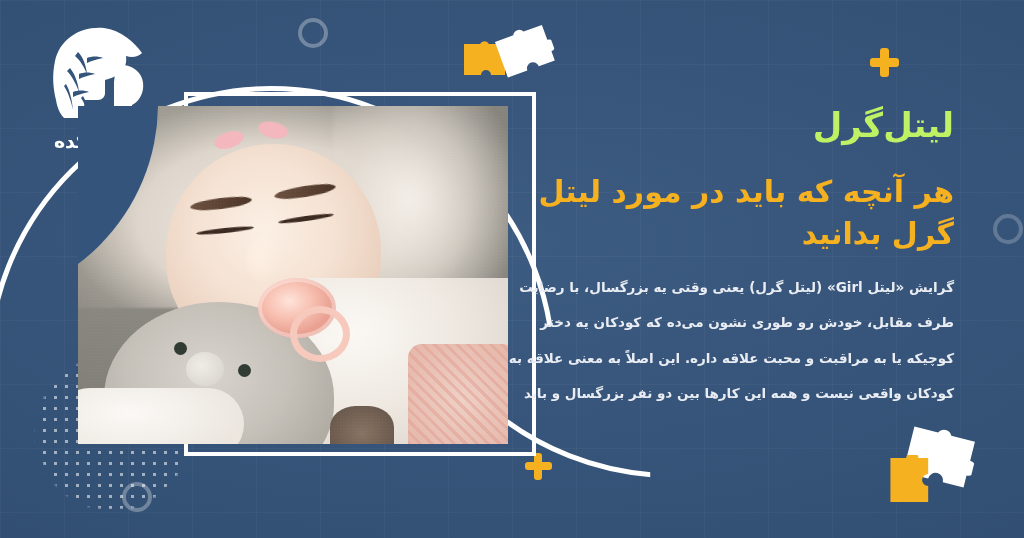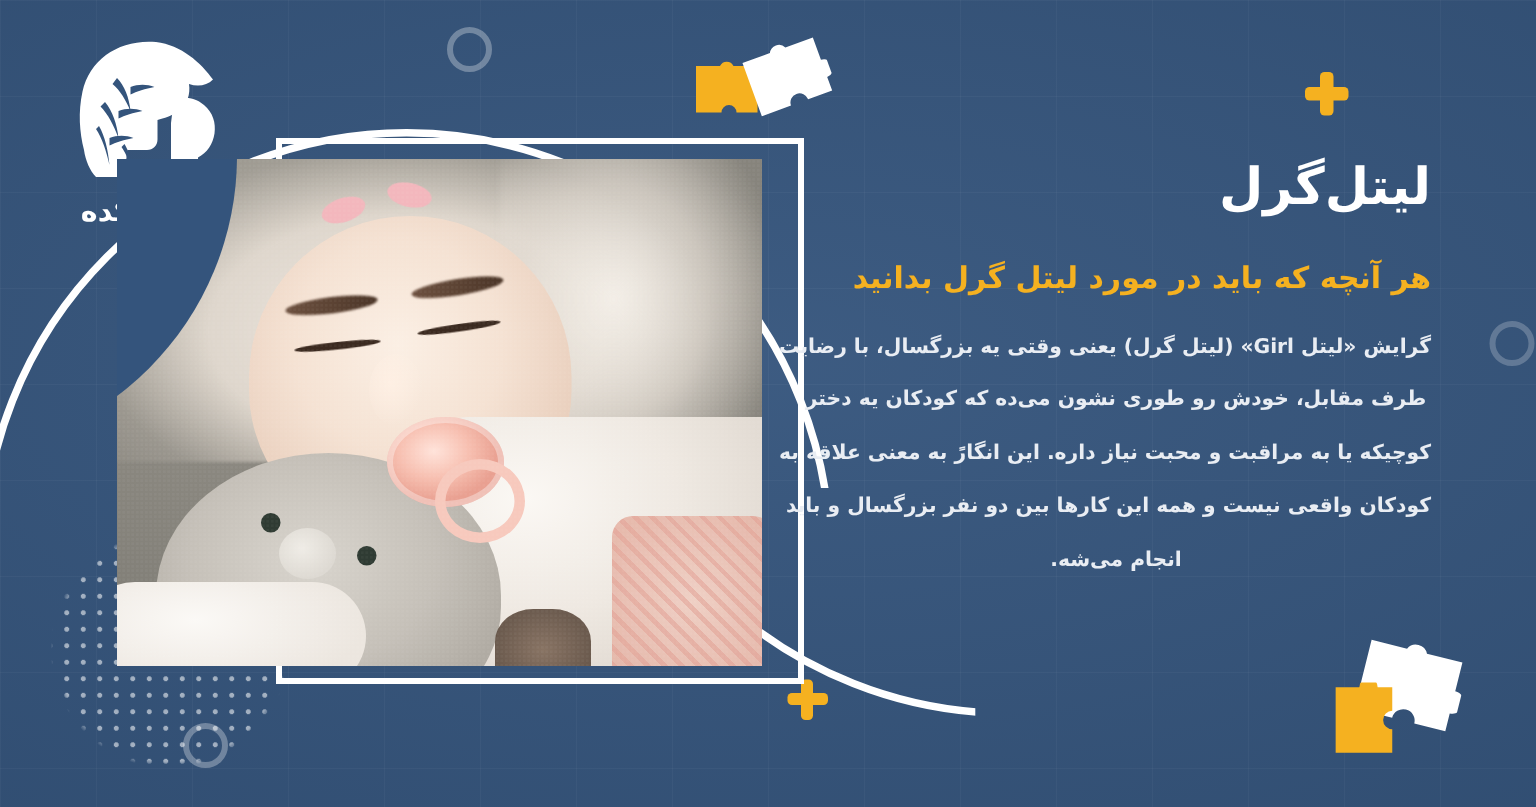--- a/index.html
+++ b/index.html
@@ -182,27 +182,27 @@
     -webkit-mask-image:radial-gradient(circle at 50% 50%, #000 62%, transparent 66%);
     mask-image:radial-gradient(circle at 50% 50%, #000 62%, transparent 66%);
   }
 
   
   .text-col{
     position:absolute;right:70px;top:104px;width:420px;
     direction:rtl;text-align:right;
   }
   .headline{
-    color:#ffffff;font-size:34px;font-weight:700;line-height:1.25;margin:0 0 24px 0;
+    color:#bef264;font-size:34px;font-weight:700;line-height:1.25;margin:0 0 24px 0;
     letter-spacing:.2px;
   }
   .subhead{
-    color:#f5b120;font-size:20px;font-weight:700;line-height:1.4;margin:0 0 26px 0;
-  }
-  .body-copy{margin:0;text-align:center;}
+    color:#f5b120;font-size:30px;font-weight:700;line-height:1.4;margin:0 0 26px 0;
+  }
+  .body-copy{margin:0;}
   .body-line{
     color:#e9edf3;font-size:13.5px;font-weight:600;line-height:1;
     margin:0 0 22px 0;white-space:nowrap;
   }
   .body-line:last-child{margin-bottom:0;}
 </style>
 </head>
 <body>
 
 <div id="banner">
@@ -301,19 +301,18 @@
       <div class="photo-mask"></div>
     </div>
   </div>
 
   <div class="text-col">
     <h1 class="headline">لیتل‌گرل</h1>
     <h2 class="subhead">هر آنچه که باید در مورد لیتل گرل بدانید</h2>
     <div class="body-copy">
       <p class="body-line">گرایش «لیتل Girl» (لیتل گرل) یعنی وقتی یه بزرگسال، با رضایت</p>
       <p class="body-line">طرف مقابل، خودش رو طوری نشون می‌ده که کودکان یه دختر</p>
-      <p class="body-line">کوچیکه یا به مراقبت و محبت نیاز داره. این انگارً به معنی علاقه به</p>
+      <p class="body-line">کوچیکه یا به مراقبت و محبت علاقه داره. این اصلاً به معنی علاقه به</p>
       <p class="body-line">کودکان واقعی نیست و همه این کارها بین دو نفر بزرگسال و باید</p>
-      <p class="body-line">انجام می‌شه.</p>
     </div>
   </div>
 
 </div>
 
 </body></html>

